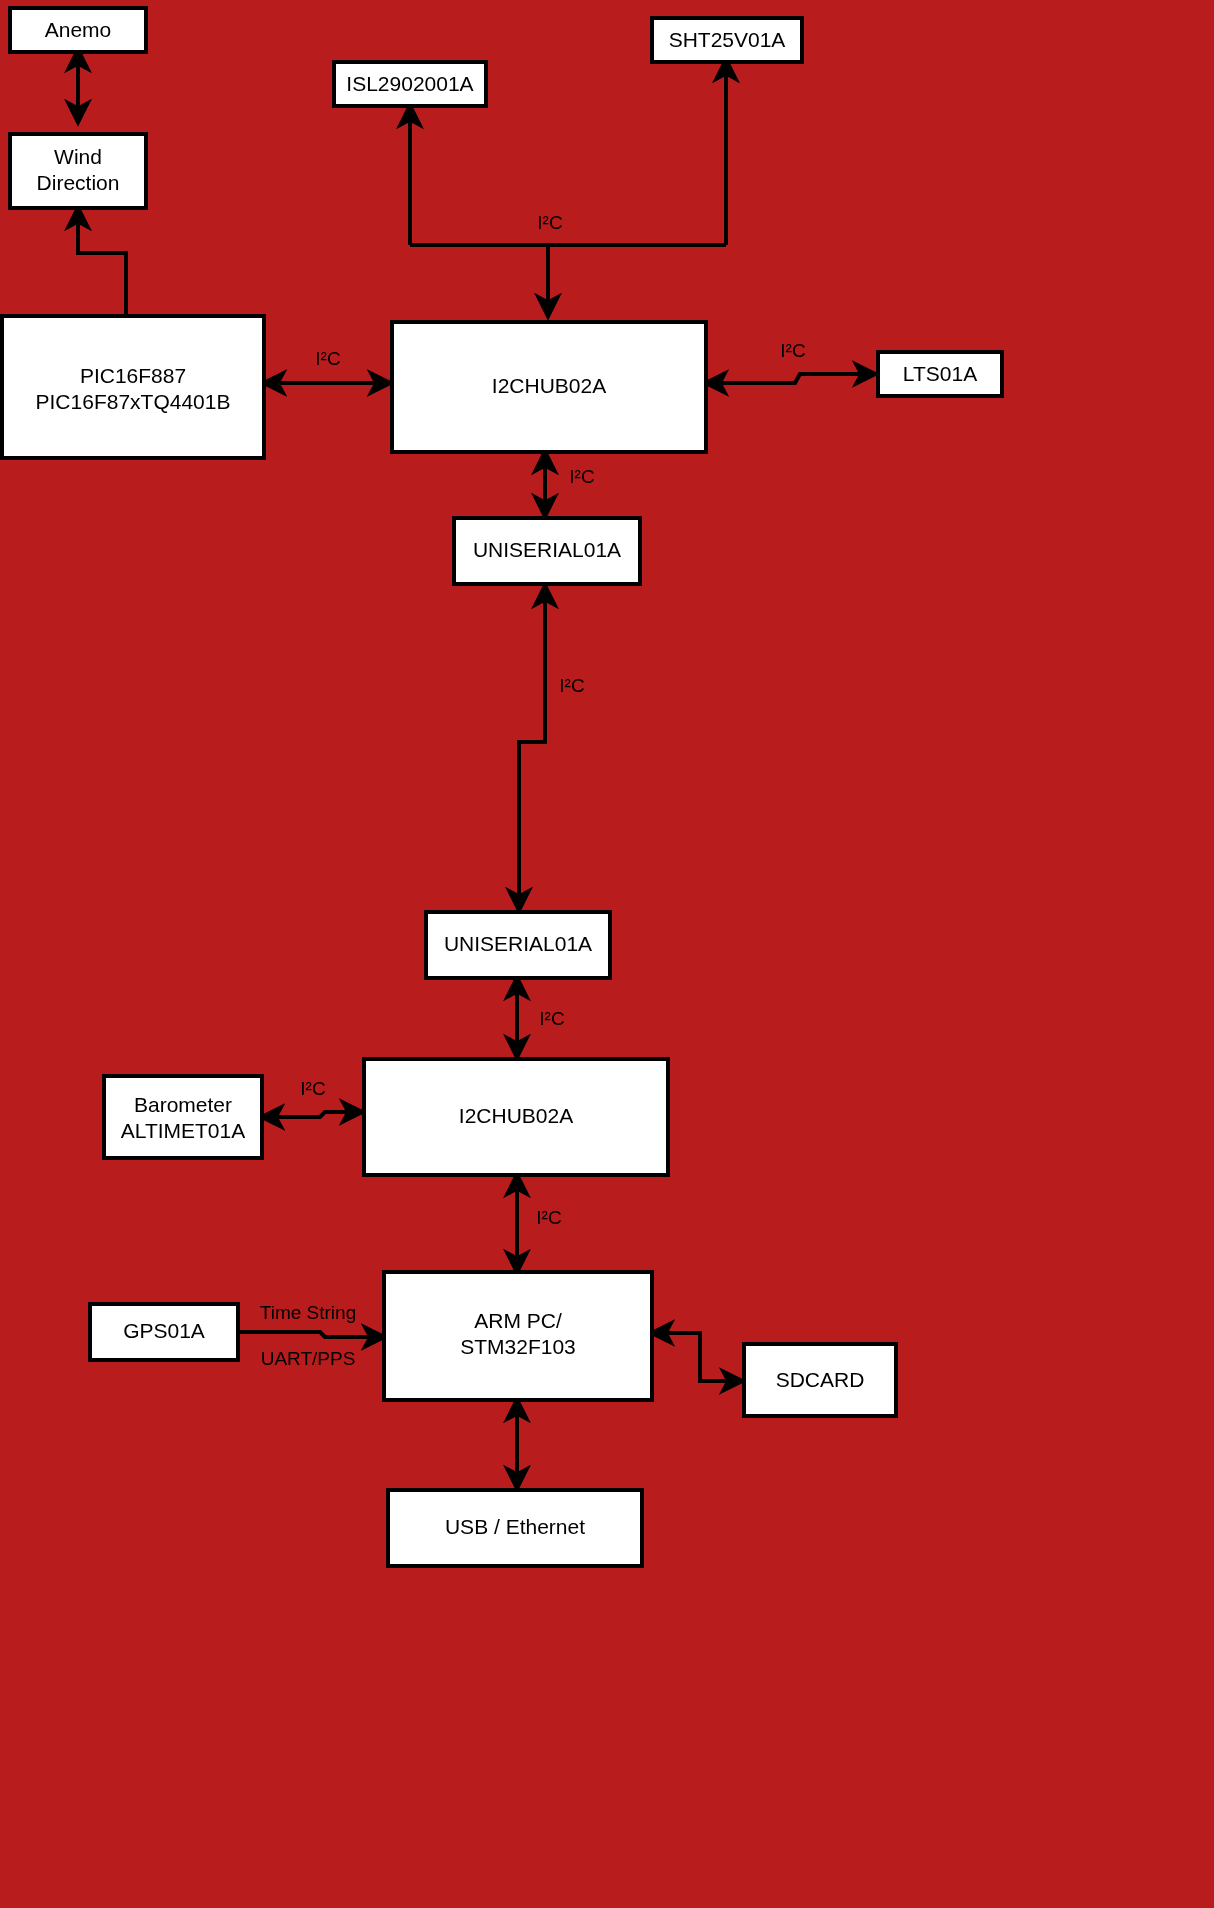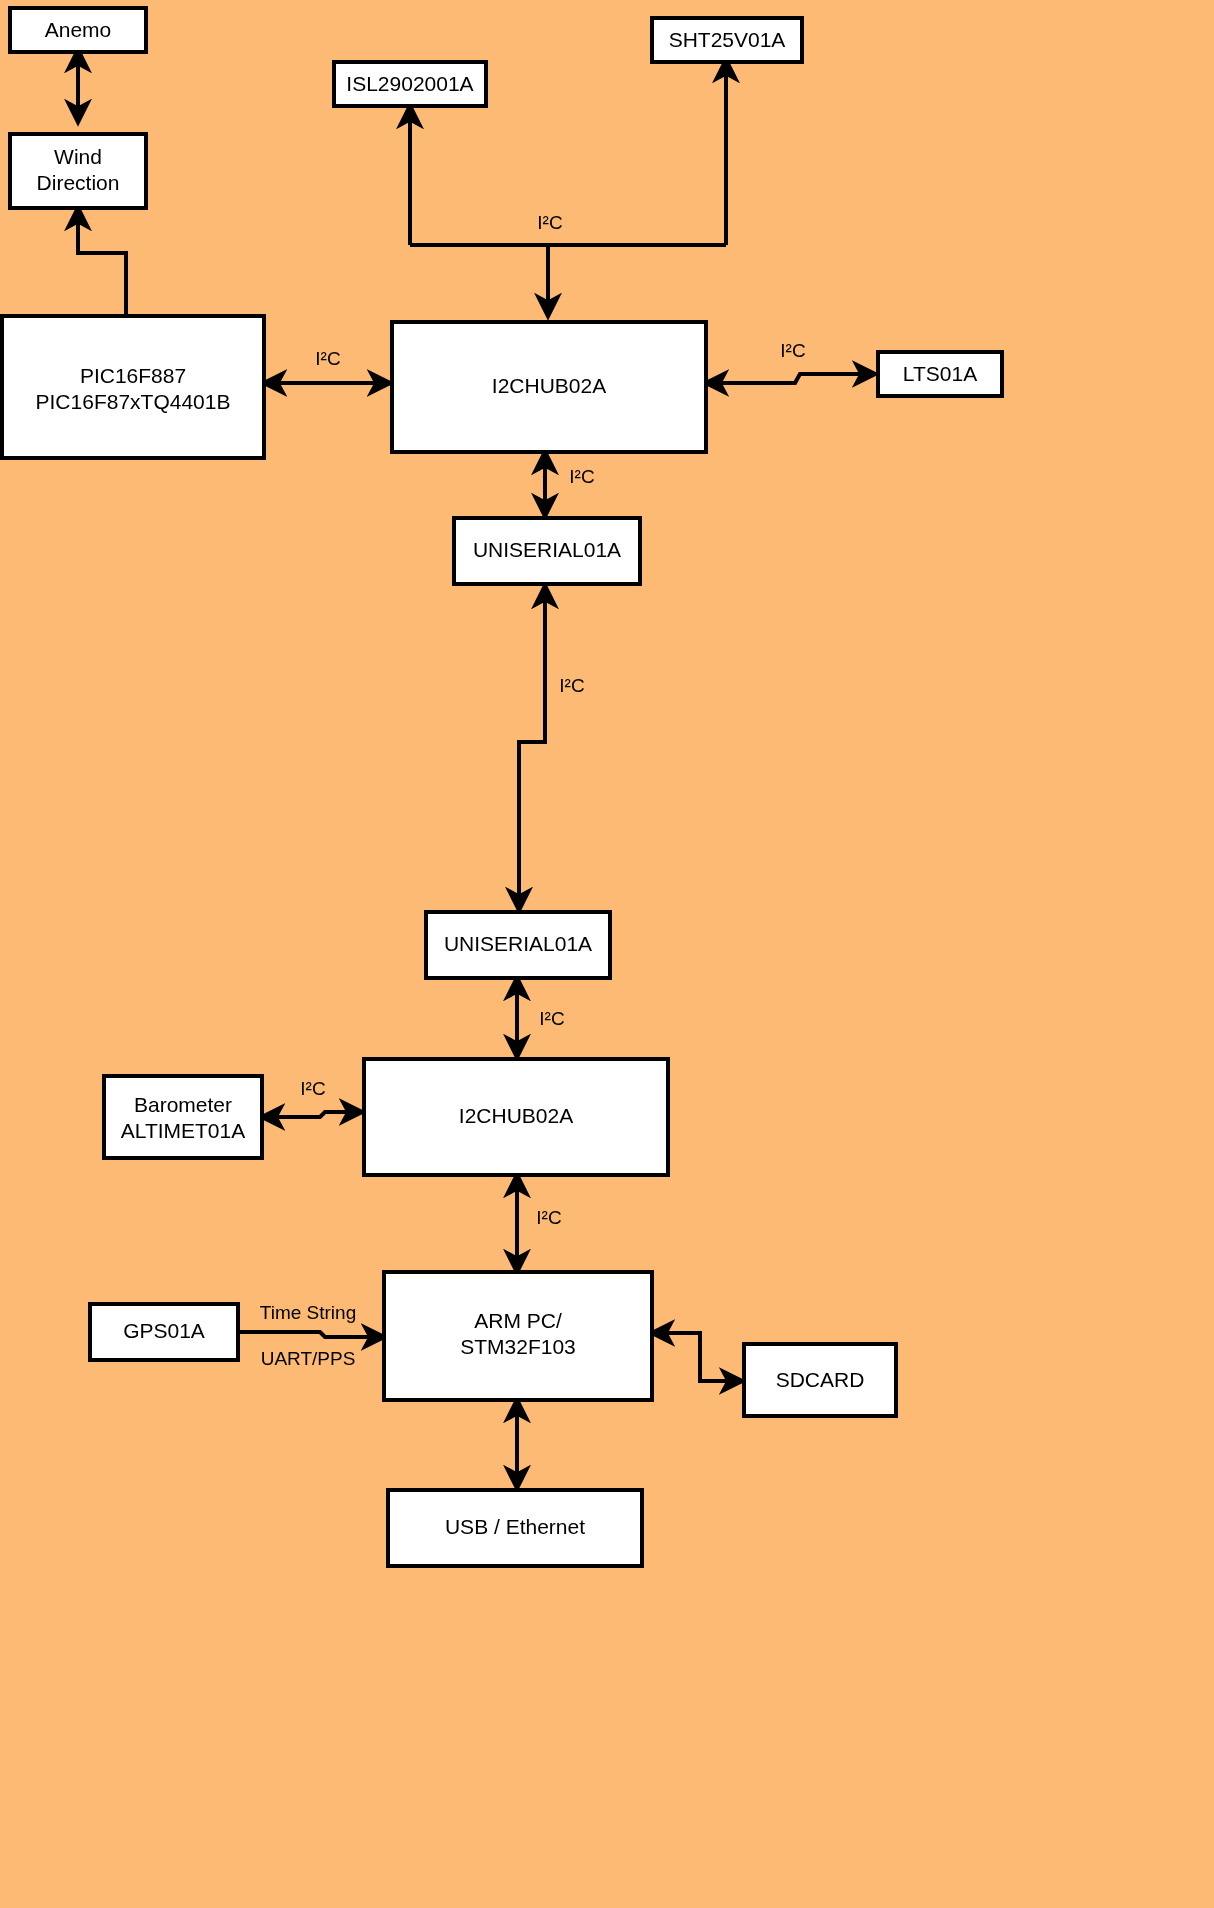--- a/index.html
+++ b/index.html
@@ -8,21 +8,21 @@
     padding: 0;
     background: #ffffff;
   }
   body {
     font-family: "Liberation Sans", sans-serif;
   }
   #diagram-root {
     position: relative;
     width: 1214px;
     height: 1908px;
-    background: #fdba74;
+    background: #b91c1c;
     overflow: hidden;
     text-decoration: underline;
   }
   svg.diagram-svg {
     position: absolute;
     left: 0;
     top: 0;
     width: 1214px;
     height: 1908px;
   }

